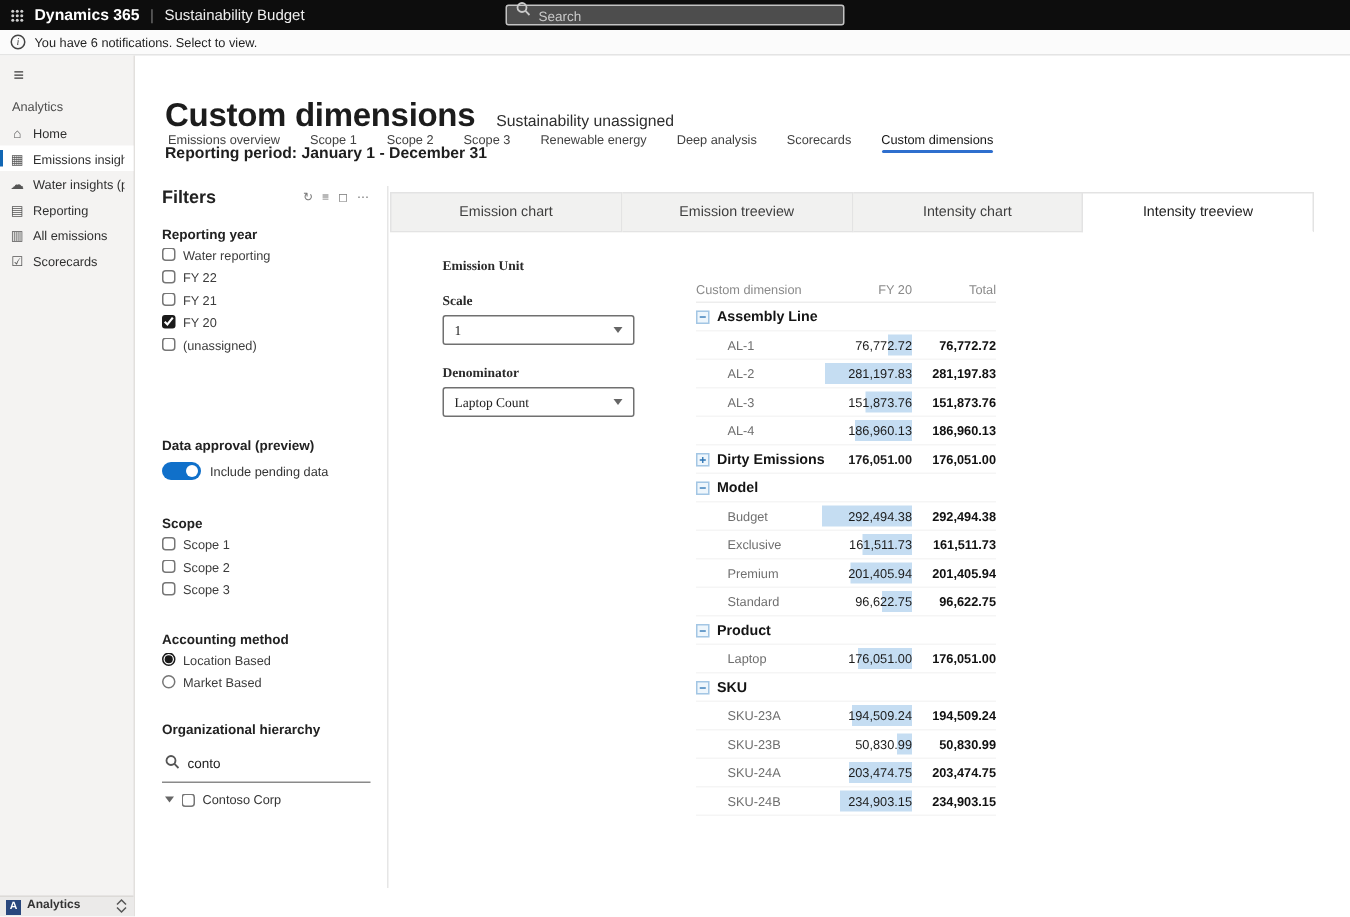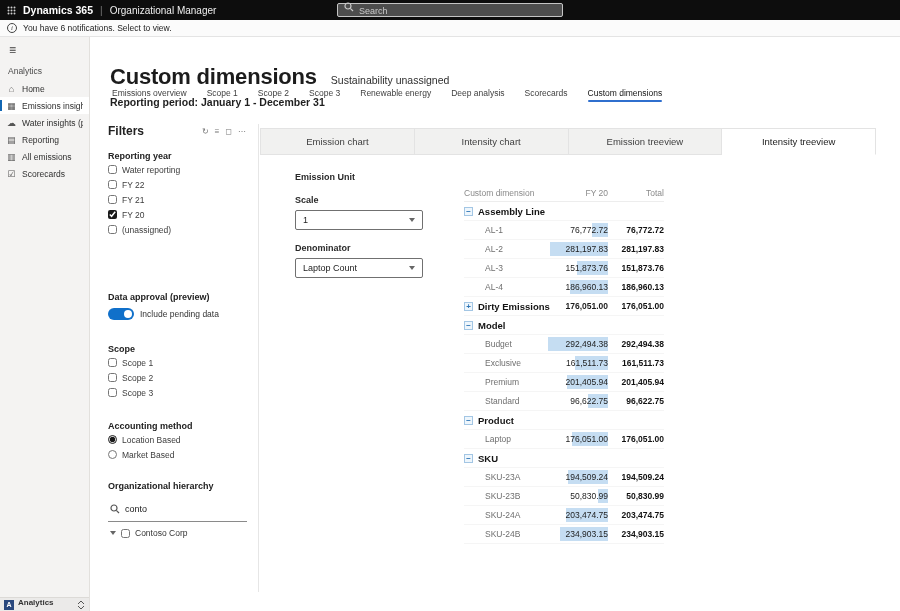--- a/index.html
+++ b/index.html
@@ -65,21 +65,21 @@
   .caret { width:0; height:0; border-left:3px solid transparent; border-right:3px solid transparent; border-top:4px solid #666; flex:none; }
 
   
   .ctabs { position:absolute; left:260px; top:128px; width:616px; height:27px; display:flex; }
   .ctab { flex:1; display:flex; align-items:center; justify-content:center; font-size:9.5px; color:#3f3f3f; background:#f1f1f0; border:1px solid #e3e3e3; border-left:none; cursor:pointer; }
   .ctab:first-child { border-left:1px solid #e3e3e3; }
   .ctab.active { background:#fff; border-bottom:1px solid #fff; color:#1d1d1d; }
 
   
   .panel { position:absolute; left:260px; top:155px; width:616px; height:436px; background:#fff; }
-  .form-col { position:absolute; left:35px; top:17px; width:128px; }
+  .form-col { position:absolute; left:35px; top:17px; width:128px;font-family:Liberation Serif, serif; }
   .fgroup { margin-bottom:13px; }
   .flabel { font-size:9px; font-weight:bold; color:#2a2a2a; margin-bottom:5px; }
   .fselect { height:20px; border:1px solid #707070; border-radius:2px; display:flex; align-items:center; justify-content:space-between; padding:0 7px; font-size:9px; color:#222; background:#fff; cursor:pointer; }
 
   
   .tree { position:absolute; left:204px; top:29px; width:200px; }
   .trow { display:grid; grid-template-columns:84px 60px 56px; align-items:center; height:19px; border-bottom:1px solid #f5f5f5; }
   .trow.thead { border-bottom:1px solid #ededed; height:18px; }
   .thead span { font-size:8.5px; color:#8a8a8a; }
   .th-right { text-align:right; }
@@ -106,21 +106,21 @@
           <circle cx="4.5" cy="4.5" r="1"></circle>
           <circle cx="7.5" cy="4.5" r="1"></circle>
           <circle cx="1.5" cy="7.5" r="1"></circle>
           <circle cx="4.5" cy="7.5" r="1"></circle>
           <circle cx="7.5" cy="7.5" r="1"></circle>
         </g>
       </svg>
   </span>
   <span class="brand">Dynamics 365</span>
   <span class="tb-divider">|</span>
-  <span class="appname">Organizational Manager</span>
+  <span class="appname">Sustainability Budget</span>
   <div class="search">
     <span>
       <svg width="10" height="10" viewBox="0 0 10 10">
           <circle cx="4" cy="4" r="3" fill="none" stroke="#c9c9c9" stroke-width="1.2"></circle>
           <line x1="6.3" y1="6.3" x2="9" y2="9" stroke="#c9c9c9" stroke-width="1.2"></line>
         </svg>
     </span>
     <input type="text" placeholder="Search" style="">
   </div>
 </div>
@@ -268,24 +268,24 @@
     <input type="checkbox" style="">
     <span>Contoso Corp</span>
   </div>
 </div>
 
 <div class="ctabs">
   <div class="ctab">
       <span>Emission chart</span>
     </div>
   <div class="ctab">
+      <span>Emission treeview</span>
+    </div>
+  <div class="ctab">
       <span>Intensity chart</span>
-    </div>
-  <div class="ctab">
-      <span>Emission treeview</span>
     </div>
   <div class="ctab active">
       <span>Intensity treeview</span>
     </div>
 </div>
 
 <div class="panel">
 
   <div class="form-col">
     <div class="fgroup">

